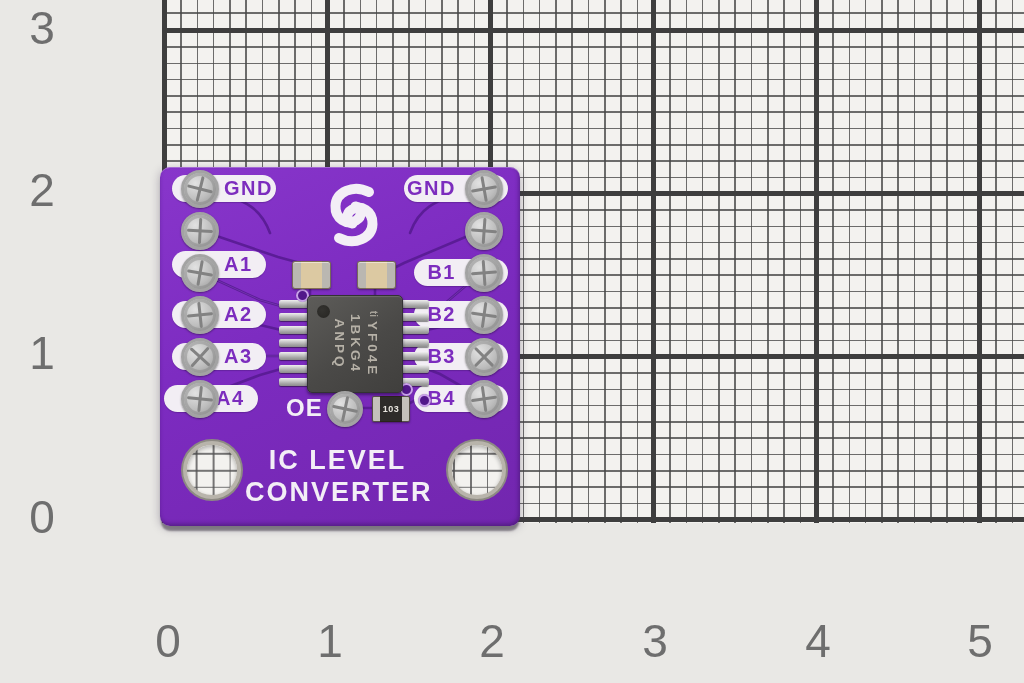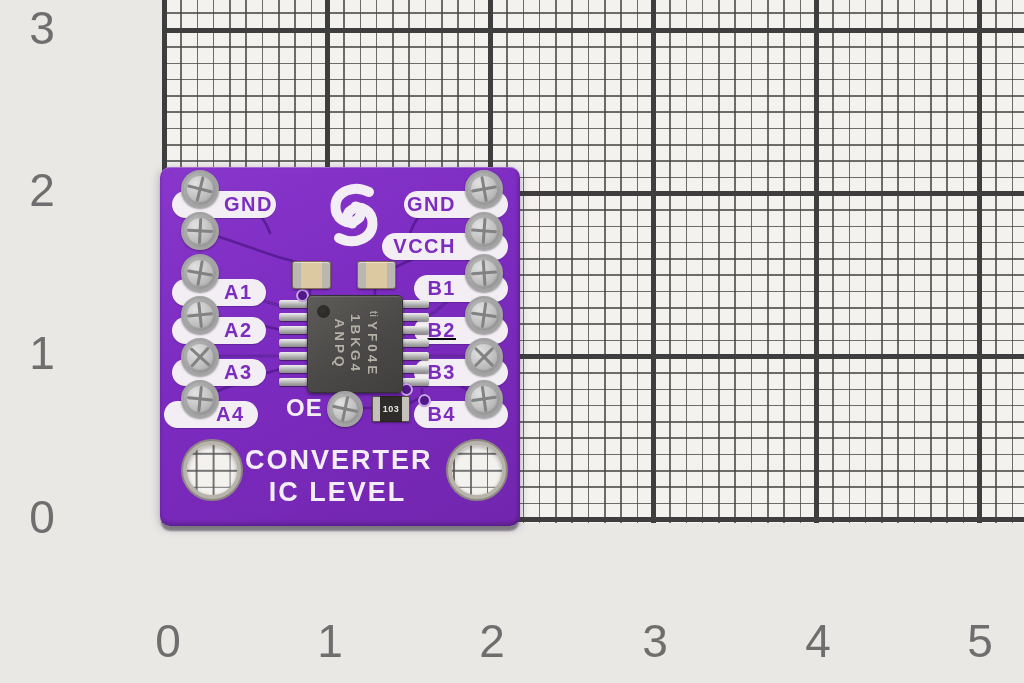--- a/index.html
+++ b/index.html
@@ -21,21 +21,21 @@
 
   
   .pcb{position:absolute;left:160px;top:167px;width:360px;height:359px;border-radius:10px;
     background:linear-gradient(155deg,#8836cb 0%,#7c2bc0 45%,#7226ae 100%);
     box-shadow:0 6px 2px -1px rgba(66,58,72,.55), 0 2px 10px rgba(50,35,65,.35),
                inset 0 1px 0 rgba(255,255,255,.28), inset -1px -2px 4px rgba(40,15,70,.45);}
   .trace-layer{position:absolute;left:0;top:0;z-index:1;}
 
   
   .strip{position:absolute;height:27px;background:#f2eef4;border-radius:14px;z-index:2;
-    box-shadow:0 1px 1px rgba(60,20,100,.35);display:flex;align-items:center;margin-top:16px;}
+    box-shadow:0 1px 1px rgba(60,20,100,.35);display:flex;align-items:center;}
   .strip .lbl{color:#7c2cbe;font-weight:bold;font-size:20px;letter-spacing:1.5px;white-space:nowrap;}
   .strip.left .lbl{margin-left:52px;}
   .strip.right{justify-content:flex-end;}
   .strip.right .lbl{margin-right:52px;}
 
   .pad{position:absolute;width:32px;height:32px;border-radius:50%;z-index:3;
     background:radial-gradient(circle at 35% 32%,#e2e2e2,#bdbdbd 55%,#949494 95%);
     border:3px solid #a3a3a3;
     box-shadow:inset 0 0 0 3px rgba(125,125,125,.4), 0 1px 2px rgba(0,0,0,.4);}
   .pad::before,.pad::after{content:"";position:absolute;left:50%;top:50%;width:26px;height:3.2px;
@@ -139,21 +139,21 @@
     <svg class="logo" width="74" height="74" viewBox="0 0 74 74">
       <g fill="none" stroke="#f3eef6" stroke-width="10" stroke-linecap="round">
         <path d="M52,14 C36,6 19,14 18.5,28 C18,41 30,47.5 39,42.5 C45.5,38.8 45.5,30 38.5,28.5"></path>
         <path d="M22,60 C38,68 55,60 55.5,46 C56,33 44,26.5 35,31.5 C28.5,35.2 28.5,44 35.5,45.5"></path>
       </g>
     </svg>
 
     <div class="strip left" style="left:12px;top:8px;width:104px;">
         <span class="lbl">GND</span>
       </div>
-    <div class="strip left" style="left:12px;top:96px;width:94px;text-align:center;">
+    <div class="strip left" style="left:12px;top:84px;width:94px;text-align:center;">
         <span class="lbl">A1</span>
       </div>
     <div class="strip left" style="left:12px;top:134px;width:94px;">
         <span class="lbl">A2</span>
       </div>
     <div class="strip left" style="left:12px;top:176px;width:94px;">
         <span class="lbl">A3</span>
       </div>
     <div class="strip left" style="left:4px;top:218px;width:94px;">
         <span class="lbl">A4</span>
@@ -162,27 +162,24 @@
     <div class="pad" style="--r:14deg;left:21px;top:3px;"></div>
     <div class="pad" style="--r:3deg;left:21px;top:45px;"></div>
     <div class="pad" style="--r:10deg;left:21px;top:87px;"></div>
     <div class="pad" style="--r:-6deg;left:21px;top:129px;"></div>
     <div class="pad" style="--r:42deg;left:21px;top:171px;"></div>
     <div class="pad" style="--r:6deg;left:21px;top:213px;"></div>
 
     <div class="strip right" style="right:12px;top:8px;width:104px;">
         <span class="lbl">GND</span>
       </div>
-    <div class="strip right" style="right:12px;top:50px;width:126px;">
-        <span class="lbl">VCCH</span>
-      </div>
     <div class="strip right" style="right:12px;top:92px;width:94px;">
         <span class="lbl">B1</span>
       </div>
-    <div class="strip right" style="right:12px;top:134px;width:94px;text-decoration:underline;">
+    <div class="strip right" style="right:12px;top:134px;width:94px;">
         <span class="lbl">B2</span>
       </div>
     <div class="strip right" style="right:12px;top:176px;width:94px;">
         <span class="lbl">B3</span>
       </div>
     <div class="strip right" style="right:12px;top:218px;width:94px;">
         <span class="lbl">B4</span>
       </div>
 
     <div class="pad" style="--r:-10deg;left:305px;top:3px;"></div>
@@ -226,18 +223,18 @@
     <div class="oe-label">OE</div>
     <div class="pad oe-pad"></div>
     <div class="smd-res" style="left:212px;top:229px;">
       <span class="code">103</span>
     </div>
 
     <div class="hole l"></div>
     <div class="hole r"></div>
 
     <div class="board-title">
+      <div>IC LEVEL</div>
       <div>CONVERTER</div>
-      <div>IC LEVEL</div>
     </div>
 
   </div>
 </div>
 
 </body></html>

